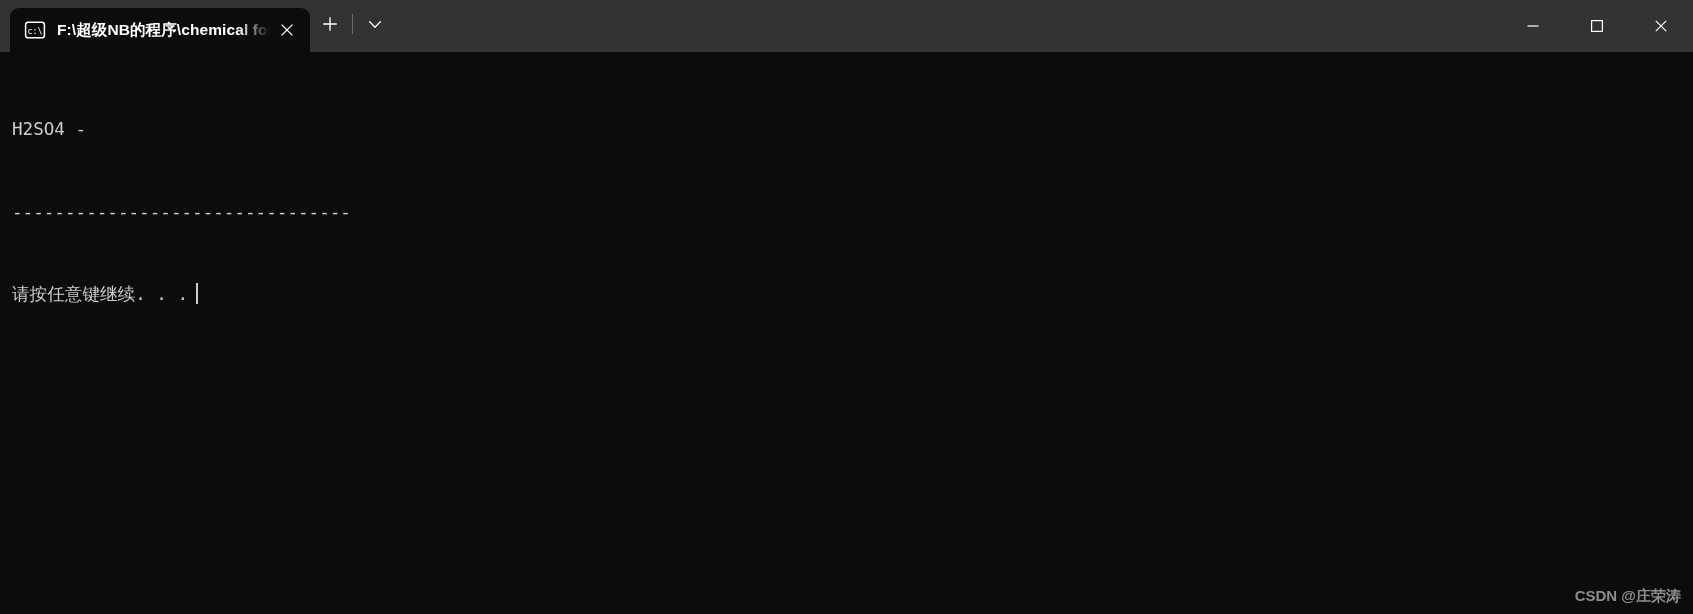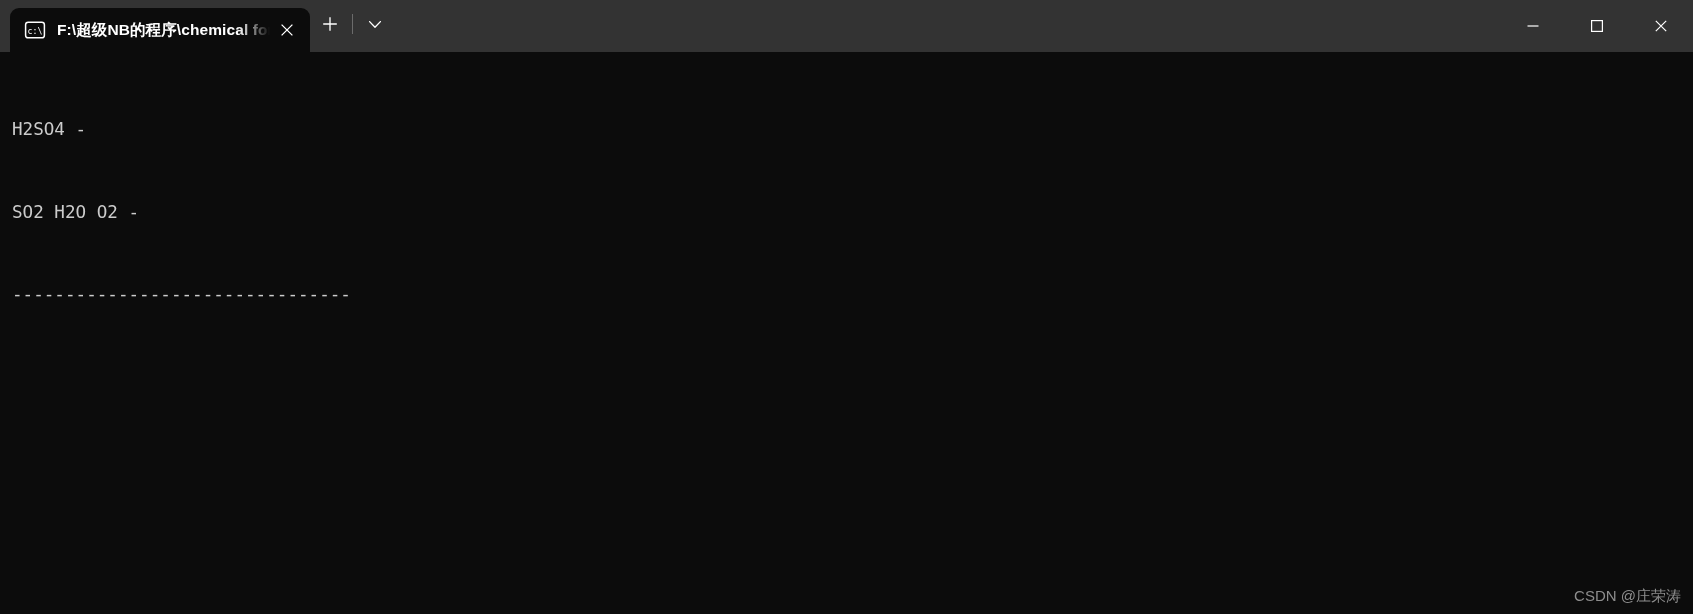--- a/index.html
+++ b/index.html
@@ -163,20 +163,21 @@
 
   
   .watermark {
     position: absolute;
     right: 12px;
     bottom: 8px;
     color: #8d8d8d;
     font-size: 15px;
     font-family: "Liberation Sans", sans-serif;
     white-space: nowrap;
+    font-weight: bold;
   }
 </style>
 </head>
 <body>
 
 <div id="app">
 
   <div class="titlebar">
 
     <div class="tabstrip">
@@ -228,20 +229,20 @@
         <svg width="14" height="14" viewBox="0 0 14 14" aria-hidden="true">
           <path d="M1.8 1.8 L12.2 12.2 M12.2 1.8 L1.8 12.2" stroke="#ffffff" stroke-width="1.2" fill="none"></path>
         </svg>
       </div>
     </div>
   </div>
 
   <div class="term">
     <div class="term-lines">
       <span class="term-line">H2SO4 -</span>
-      <span class="term-line">SO2 H2O O2 -</span>
       <span class="term-line">--------------------------------</span>
+      <span class="term-line"><span>请按任意键继续. . .</span><span class="cursor"></span></span>
     </div>
   </div>
 
   <div class="watermark">CSDN @庄荣涛</div>
 
 </div>
 
 </body></html>

